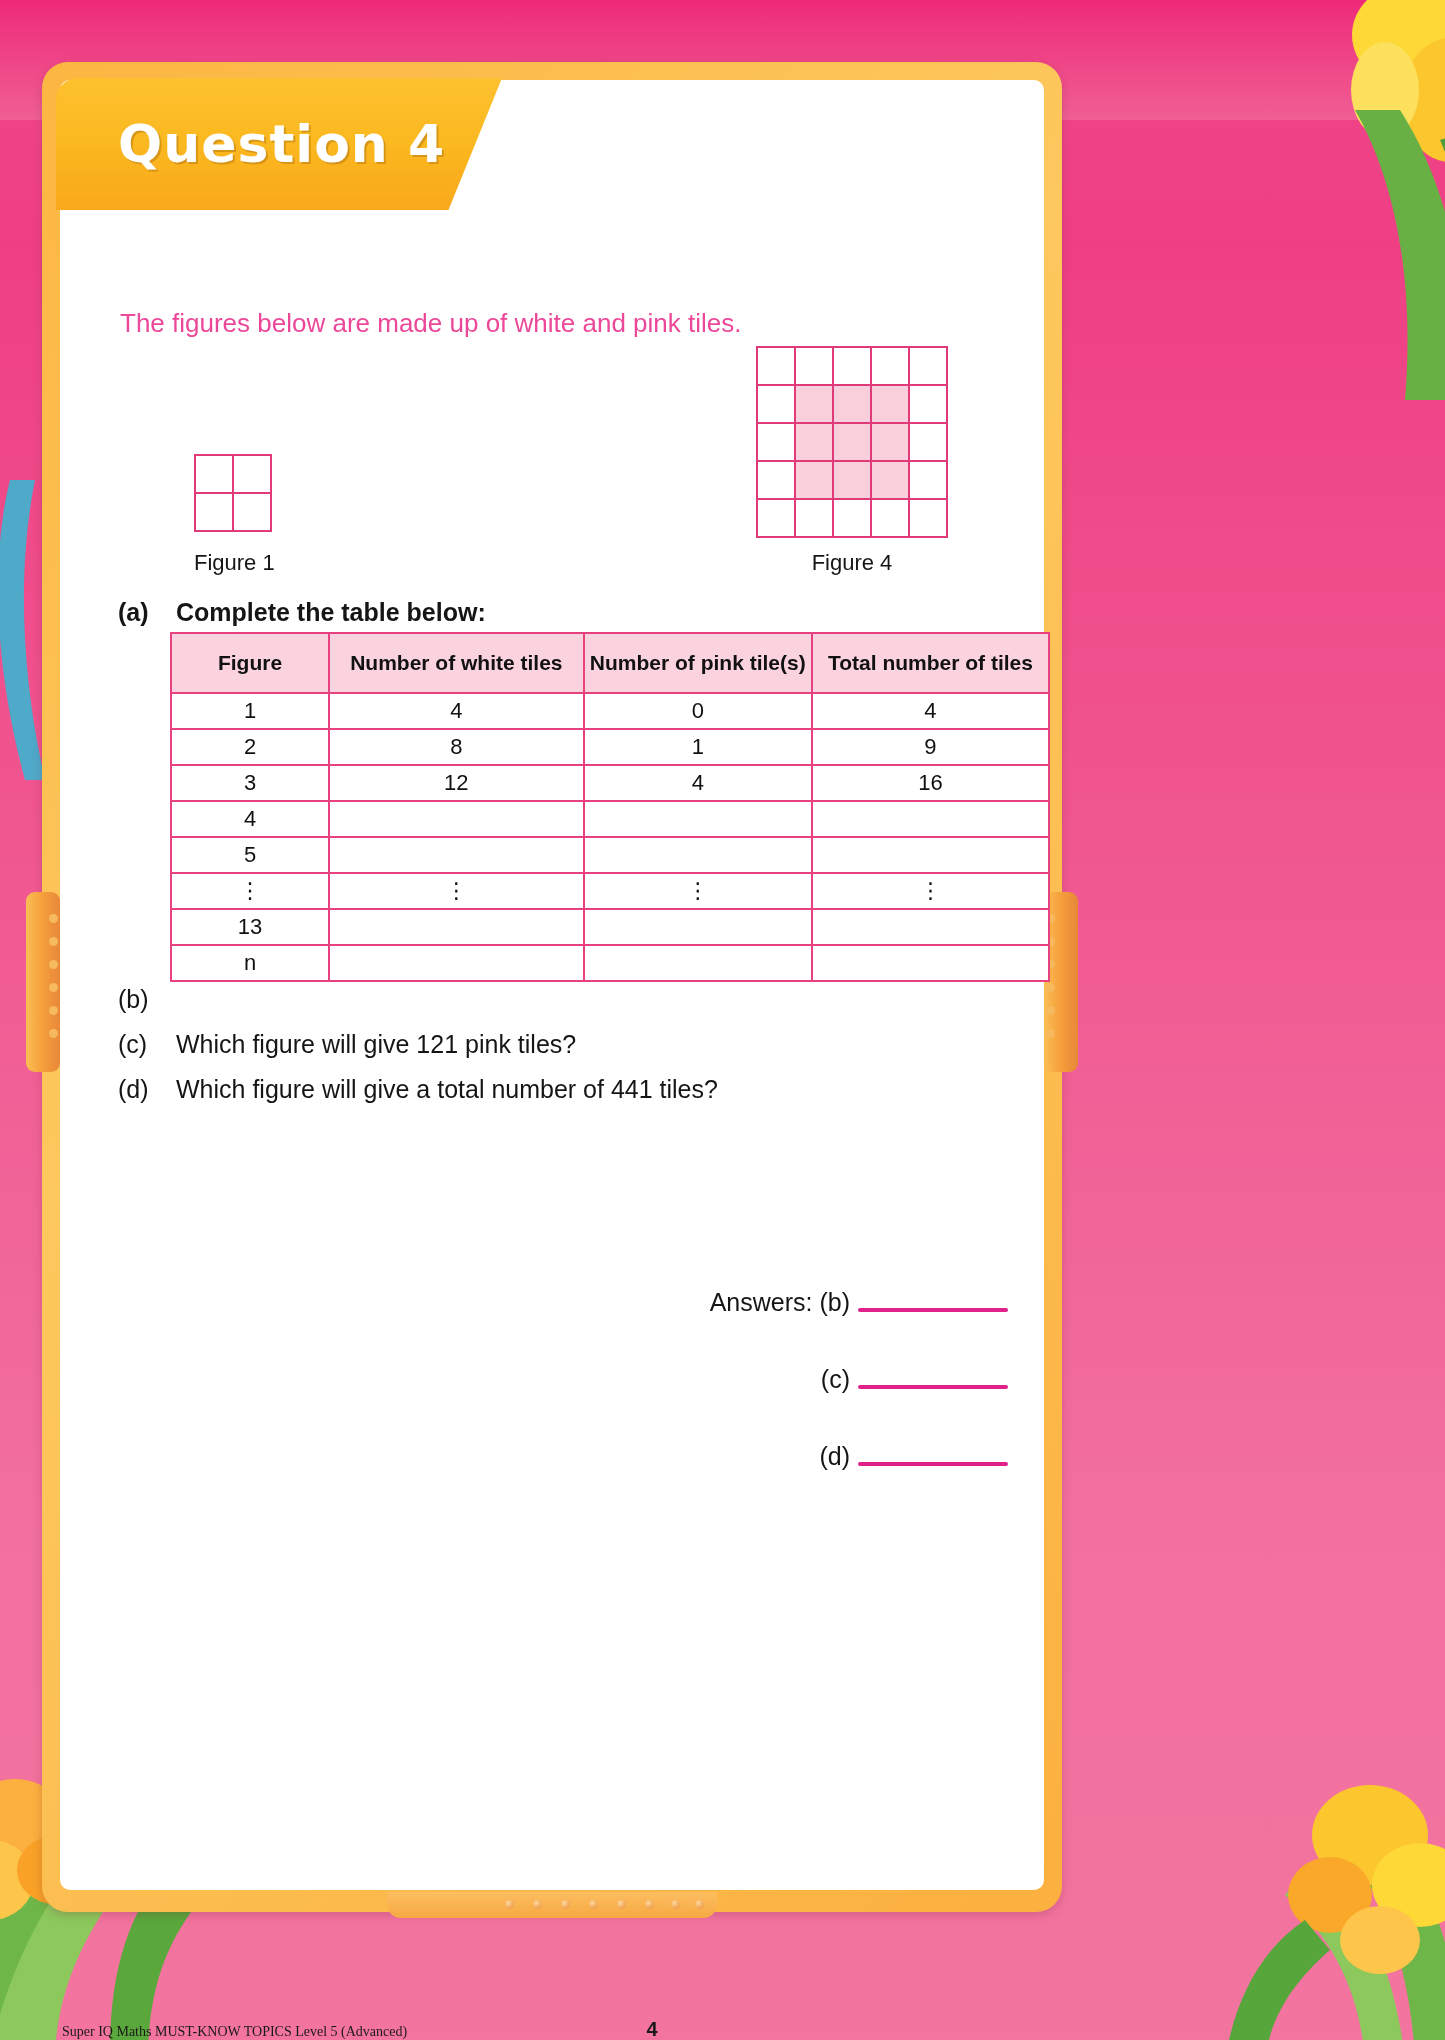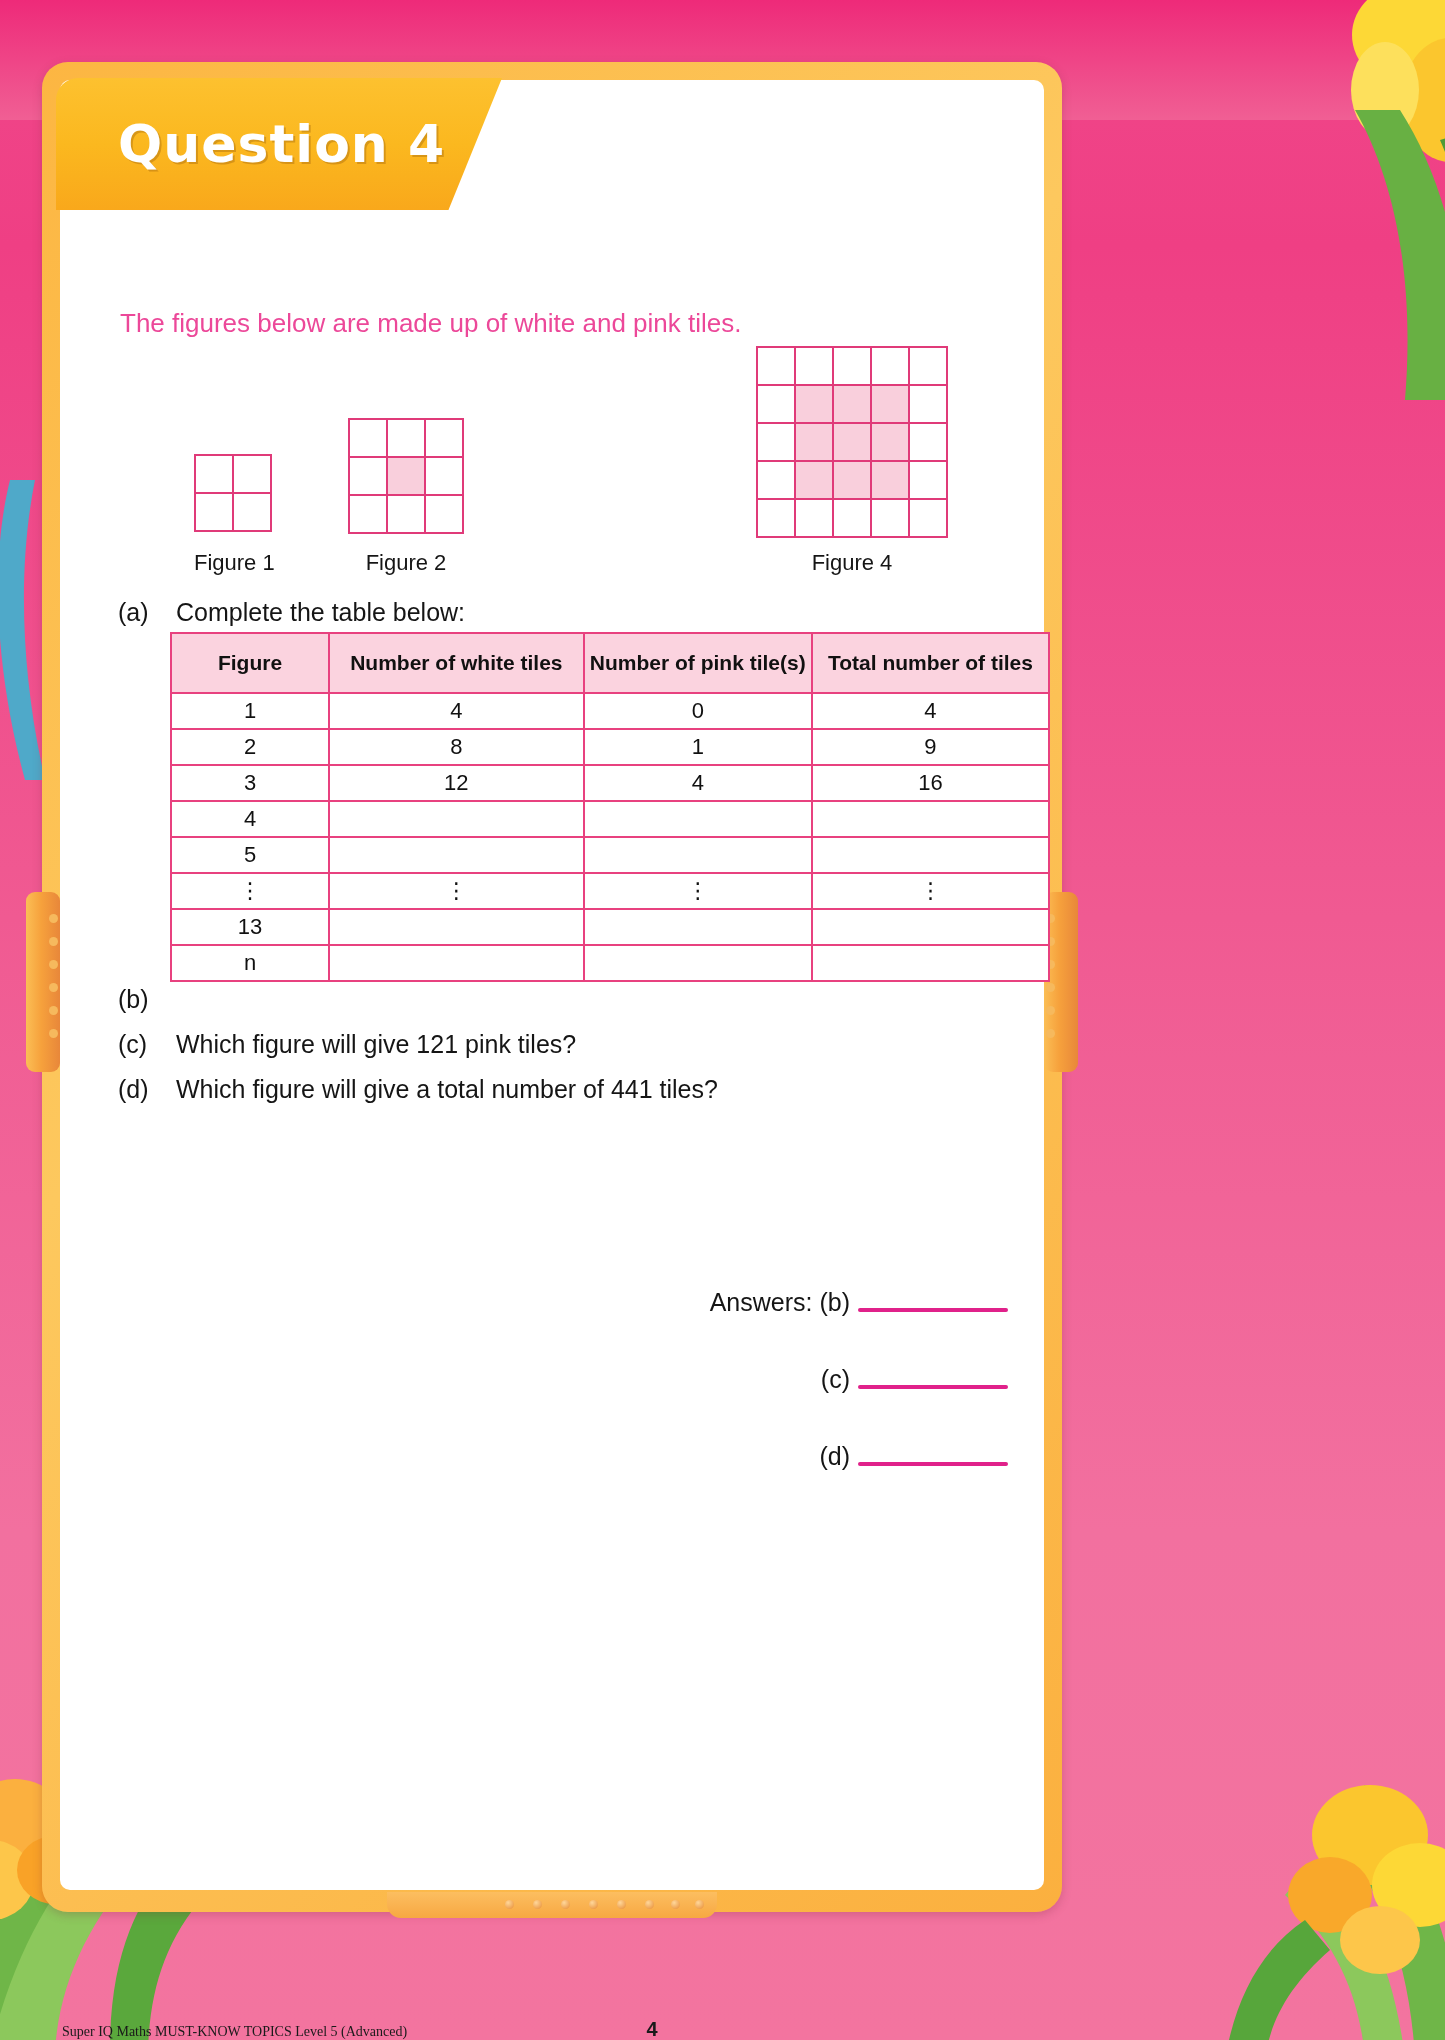--- a/index.html
+++ b/index.html
@@ -133,21 +133,21 @@
     text-align: center;
     font-size: 22px;
     color: #151515;
     white-space: nowrap;
   }
 
   
   .part-a {
     position: absolute;
     left: 58px; top: 518px;
-    font-size: 25px; color: #151515;
+    font-size: 25px; color: #151515; font-weight: bold;
   }
   .part-a .lbl { display: inline-block; width: 58px; }
 
   
   .tbl-wrap {
     position: absolute;
     left: 110px; top: 552px;
     width: 880px;
   }
   table.tiles {
@@ -305,34 +305,20 @@
         <div class="fig" style="left:86px; top:112px;">
           <div class="grid" style="grid-template-columns:repeat(2,36px); grid-template-rows:repeat(2,36px);">
             <div class="cell"></div>
             <div class="cell"></div>
             <div class="cell"></div>
             <div class="cell"></div>
           </div>
           <div class="figcap" style="top:96px">Figure 1</div>
         </div>
 
-        <div class="fig" style="left:240px; top:76px;">
-          <div class="grid" style="grid-template-columns:repeat(3,36px); grid-template-rows:repeat(3,36px);">
-            <div class="cell"></div>
-            <div class="cell"></div>
-            <div class="cell"></div>
-            <div class="cell"></div>
-            <div class="cell pink"></div>
-            <div class="cell"></div>
-            <div class="cell"></div>
-            <div class="cell"></div>
-            <div class="cell"></div>
-          </div>
-          <div class="figcap" style="top:132px">Figure 2</div>
-        </div>
 
 
         <div class="fig" style="left:648px; top:4px;">
           <div class="grid" style="grid-template-columns:repeat(5,36px); grid-template-rows:repeat(5,36px);">
             <div class="cell"></div>
             <div class="cell"></div>
             <div class="cell"></div>
             <div class="cell"></div>
             <div class="cell"></div>
 

